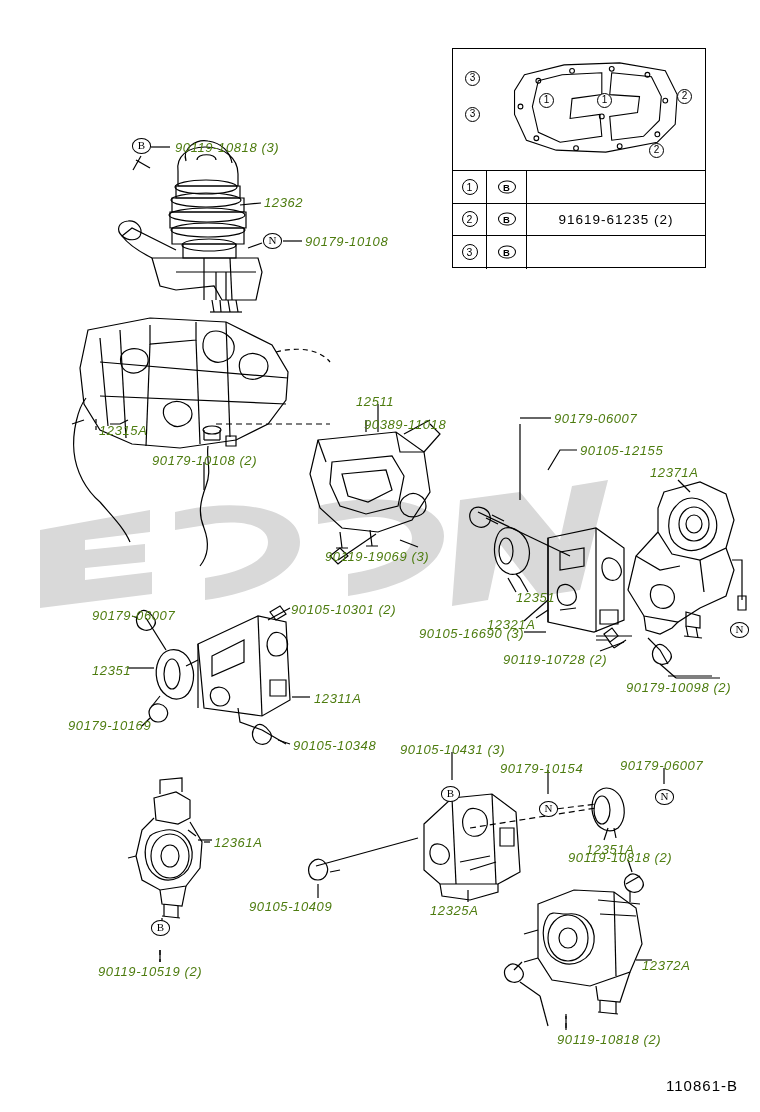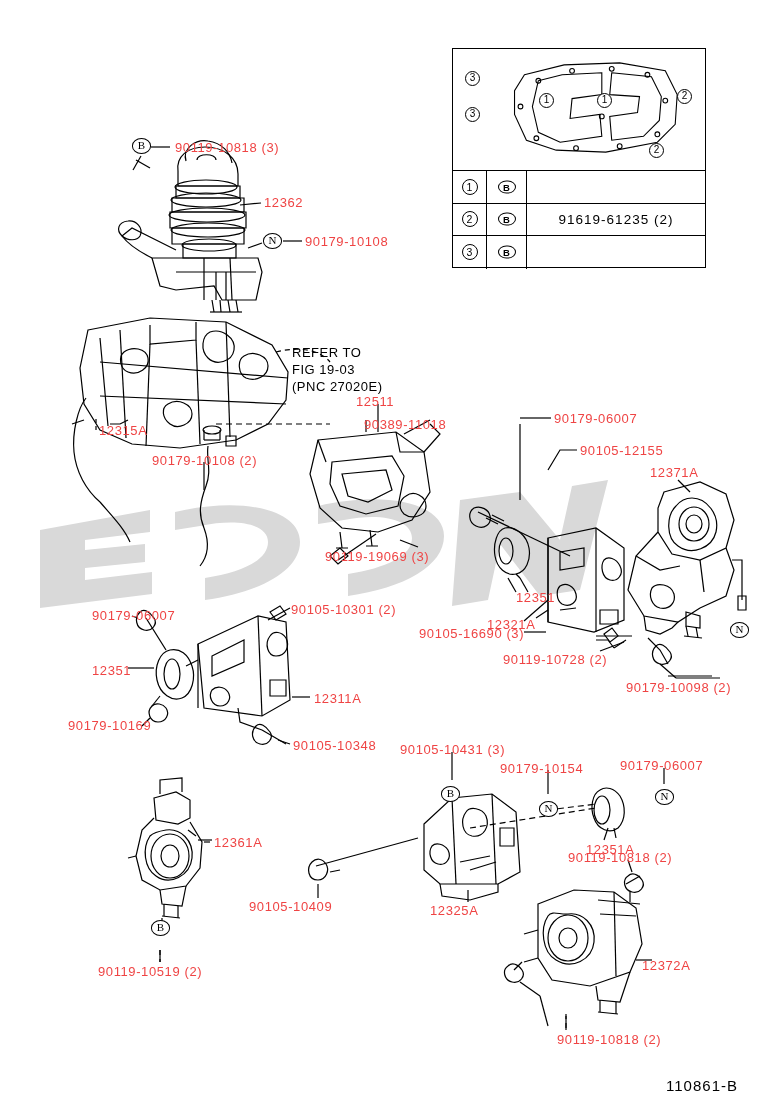--- a/index.html
+++ b/index.html
@@ -12,23 +12,24 @@
     width: 760px;
     height: 1112px;
     background: #ffffff;
     font-family: "Liberation Sans", sans-serif;
     overflow: hidden;
   }
   .lbl {
     position: absolute;
     font-family: "Liberation Sans", sans-serif;
     font-size: 13px;
-    color: #ef4444;
+    color: #4d7c0f;
     white-space: nowrap;
     letter-spacing: 0.6px;
+    font-style: italic;
   }
   .circ {
     position: absolute;
     width: 17px;
     height: 17px;
     border: 1.4px solid #000;
     border-radius: 50%;
     box-sizing: border-box;
     font-size: 11px;
     line-height: 14px;
@@ -471,23 +472,20 @@
     <div class="legend-row last" style="top:187.2px;">
       <div class="c1">
           <div class="cell-circ">3</div>
         </div>
       <div class="c2">
           <div class="cell-b">B</div>
         </div>
     </div>
   </div>
 
-  <div class="refer" style="left:292px;top:344px;">REFER TO
-FIG 19-03
-(PNC 27020E)</div>
 
   <div class="lbl" style="left:175px;top:140px;">90119-10818 (3)</div>
   <div class="lbl" style="left:264px;top:195px;">12362</div>
   <div class="lbl" style="left:305px;top:234px;">90179-10108</div>
   <div class="lbl" style="left:99px;top:423px;">12315A</div>
   <div class="lbl" style="left:152px;top:453px;">90179-10108 (2)</div>
   <div class="lbl" style="left:356px;top:394px;">12511</div>
   <div class="lbl" style="left:364px;top:417px;">90389-11018</div>
   <div class="lbl" style="left:554px;top:411px;">90179-06007</div>
   <div class="lbl" style="left:580px;top:443px;">90105-12155</div>

